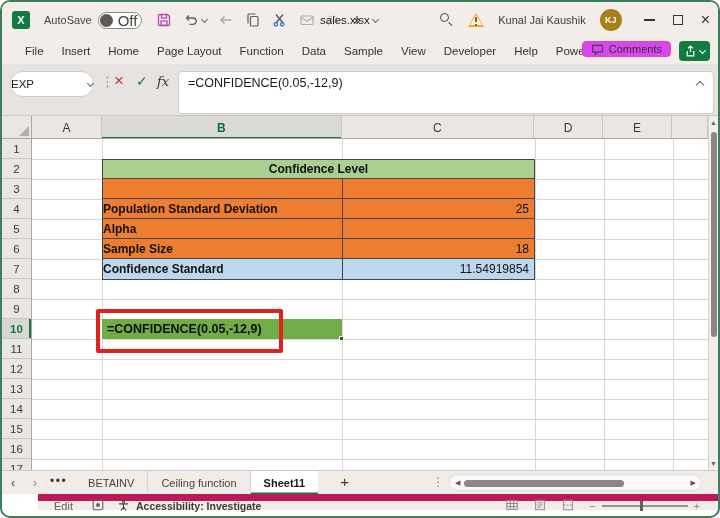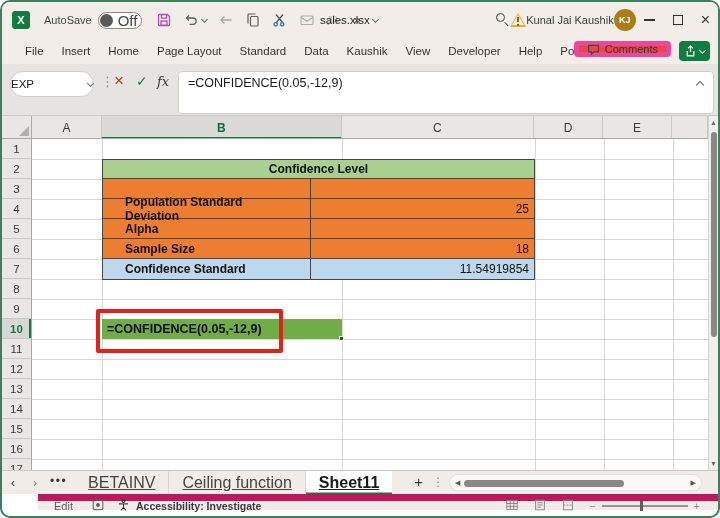--- a/index.html
+++ b/index.html
@@ -13,38 +13,38 @@
   .titlebar { position:absolute; left:0; top:0; width:100%; height:36px; background:#f2ede9; display:flex; align-items:center; padding:0 10px; }
   .xl-icon { width:18px; height:18px; background:#107C41; border-radius:3px; color:#fff; font-size:11px; font-weight:bold; display:flex; align-items:center; justify-content:center; margin-right:14px; }
   .autosave-label { font-size:11px; color:#444; margin-right:6px; }
   .toggle { width:44px; height:17px; border:1px solid #8a8884; border-radius:9px; background:#fff; display:flex; align-items:center; padding:1px; margin-right:14px; cursor:pointer; }
   .toggle .knob { width:13px; height:13px; border-radius:50%; background:#5c5a58; }
   .toggle .state { font-size:15px; color:#444; margin-left:5px; }
   .qat { display:flex; align-items:center; gap:11px; }
   .qat svg { display:block; }
   .chev { display:inline-block; width:5px; height:5px; border-right:1.3px solid #666; border-bottom:1.3px solid #666; transform:rotate(45deg); margin-left:3px; margin-bottom:2px; }
   .doc-title { position:absolute; left:318px; top:0; height:36px; display:flex; align-items:center; font-size:11.5px; color:#252423; }
-  .tb-right { position:absolute; right:8px; top:0; height:36px; display:flex; align-items:center; }
+  .tb-right { position:absolute; right:8px; top:0; height:36px; display:flex; align-items:center; gap:14px; }
   .search-ico { position:relative; width:14px; height:14px; }
   .search-ico .lens { position:absolute; left:0; top:0; width:9px; height:9px; border:1.4px solid #444; border-radius:50%; }
   .search-ico .handle { position:absolute; left:9px; top:9px; width:5px; height:1.4px; background:#444; transform:rotate(45deg); transform-origin:0 0; }
   .warn { position:relative; width:0; height:0; border-left:8px solid transparent; border-right:8px solid transparent; border-bottom:14px solid #f0a73a; }
   .warn:after { content:""; position:absolute; left:-6px; top:2px; border-left:6px solid transparent; border-right:6px solid transparent; border-bottom:10.5px solid #fdf3e2; }
   .warn .bang { position:absolute; left:-1px; top:4px; width:2px; height:5px; background:#9d6200; z-index:2; }
   .warn .dot { position:absolute; left:-1px; top:10.5px; width:2px; height:2px; background:#9d6200; z-index:2; }
   .user-name { font-size:11px; color:#3b3a39; }
   .avatar { width:22px; height:22px; border-radius:50%; background:#a97e17; color:#fff; font-size:9px; font-weight:bold; display:flex; align-items:center; justify-content:center; }
   .winctl { display:flex; align-items:center; gap:18px; margin-left:8px; }
   .ctl-min { width:11px; height:1.5px; background:#333; }
   .ctl-max { width:10px; height:10px; border:1.4px solid #333; }
   .ctl-close { font-size:16px; color:#333; line-height:1; }
   
   .ribbonbar { position:absolute; left:0; top:36px; width:100%; height:26px; background:#f2ede9; display:flex; align-items:center; padding-left:14px; }
   .rtab { font-size:11.5px; color:#333; padding:0 9px; height:26px; display:flex; align-items:center; cursor:pointer; white-space:nowrap; }
-  .comments-btn { position:absolute; right:47px; top:3px; height:16px; background:#ef4444; border:5px solid #ec4899; border-radius:4px; display:flex; align-items:center; gap:5px; padding:0 8px; font-size:11px; color:#333; cursor:pointer; }
+  .comments-btn { position:absolute; right:47px; top:3px; height:16px; background:#d946ef; border:1px solid #ec4899; border-radius:4px; display:flex; align-items:center; gap:5px; padding:0 8px; font-size:11px; color:#333; cursor:pointer; }
   .share-btn { position:absolute; right:8px; top:3px; width:31px; height:20px; background:#107C41; border-radius:4px; display:flex; align-items:center; justify-content:center; gap:3px; cursor:pointer; }
   .share-btn .chev { border-color:#fff; margin:0 0 2px 0; }
   
   .fstrip { position:absolute; left:0; top:62px; width:100%; height:52px; background:#e7e3e0; border-bottom:1px solid #cbc9c7; }
   .namebox { position:absolute; left:8px; top:7px; width:84px; height:26px; background:#fff; border:1px solid #d0cecc; border-radius:13px; display:flex; align-items:center; padding:0 0; font-size:11.5px; color:#222; }
   .namebox .chev { margin-left:auto; }
   .fdots { position:absolute; left:99px; top:10px; font-size:13px; color:#8a8886; }
   .fcancel { position:absolute; left:112px; top:7px; font-size:17px; color:#c0392b; cursor:pointer; }
   .fenter { position:absolute; left:134px; top:9px; font-size:14px; color:#107C41; cursor:pointer; }
   .ffx { position:absolute; left:155px; top:10px; font-family:"DejaVu Serif", serif; font-style:italic; font-size:13px; color:#3b3a39; cursor:pointer; }
@@ -60,38 +60,38 @@
   .rowhead { width:100%; height:20px; border-bottom:1px solid #c9c7c5; display:flex; align-items:center; justify-content:center; font-size:11.5px; color:#3b3a39; cursor:pointer; }
   .rowhead.sel { background:#d9d7d4; color:#107C41; font-weight:bold; box-shadow:inset -2px 0 0 #107C41; }
   .cells { position:absolute; left:30px; top:137px; width:676px; height:331px; background:#fff; overflow:hidden; }
   .vline { position:absolute; top:0; width:1px; height:100%; background:#d8d7d5; }
   .hline { position:absolute; left:0; width:100%; height:1px; background:#d8d7d5; }
   
   .xtable { position:absolute; left:70px; top:20px; width:433px; border:1px solid #454545; }
   .xtitle { height:19px; background:#A9D08E; border-bottom:1px solid #454545; display:flex; align-items:center; justify-content:center; font-size:12px; font-weight:bold; color:#111; }
   .xrow { height:20px; display:flex; border-bottom:1px solid #454545; }
   .xrow:last-child { border-bottom:none; }
-  .xrow .lbl { width:208px; border-right:1px solid #454545; padding:0 22px; display:flex; align-items:center; font-size:12px; font-weight:bold; color:#111; }
+  .xrow .lbl { width:240px; border-right:1px solid #454545; padding:0 0; display:flex; align-items:center; font-size:12px; font-weight:bold; color:#111; }
   .xrow .val { flex:1; padding:0 5px; display:flex; align-items:center; justify-content:flex-end; font-size:12px; color:#111; }
   .xrow.orange { background:#ED7D31; }
   .xrow.blue { background:#BDD7EE; }
   
   .b10 { position:absolute; left:70px; top:180px; width:240px; height:20px; background:#70AD47; display:flex; align-items:center; padding-left:5px; font-size:12.5px; font-weight:600; color:#0d0d0d; }
   .b10 .fill-handle { position:absolute; right:-2px; bottom:-2px; width:5px; height:5px; background:#2f5d1d; border:1px solid #fff; }
   .redbox { position:absolute; left:64px; top:170px; width:187px; height:44px; border:4px solid #df231a; border-radius:2px; pointer-events:none; }
   
   .vscroll { position:absolute; left:706px; top:114px; width:10px; height:354px; background:#f1efed; border-left:1px solid #d5d3d1; }
   .vscroll .arr { position:absolute; left:0; width:100%; text-align:center; font-size:7px; color:#666; }
   .vthumb { position:absolute; left:1.5px; top:16px; width:6px; height:205px; background:#8a8886; border-radius:3px; }
   
   .sheetbar { position:absolute; left:0; top:468px; width:100%; height:24px; background:#f1ece8; border-top:1px solid #cbc9c7; display:flex; align-items:center; }
   .snav { font-size:12px; color:#3b3a39; padding:0 9px; cursor:pointer; }
   .snav.dim { color:#8a8886; }
   .sdots { font-size:12px; color:#3b3a39; letter-spacing:1.5px; padding:0 8px 4px 4px; cursor:pointer; }
-  .stab { height:24px; display:flex; align-items:center; padding:0 13px; font-size:16px; color:#444; cursor:pointer; border-right:1px solid #d8d6d4;text-decoration:underline; }
+  .stab { height:24px; display:flex; align-items:center; padding:0 13px; font-size:11px; color:#444; cursor:pointer; border-right:1px solid #d8d6d4; }
   .stab.active { background:#fff; color:#1a1a1a; font-weight:bold; box-shadow:inset 0 -2.5px 0 #1E7145; border-right:none; }
   .saddtab { font-size:15px; color:#3b3a39; padding:0 14px 2px 22px; cursor:pointer; }
   .sgrip { position:absolute; left:430px; top:4px; font-size:12px; color:#8a8886; }
   .hscroll { position:absolute; left:447px; top:3px; width:253px; height:17px; background:#faf9f8; border:1px solid #e0dedc; border-radius:9px; display:flex; align-items:center; }
   .hscroll .arr { font-size:7px; color:#555; padding:0 5px; }
   .hthumb { position:absolute; left:14px; top:4.5px; width:160px; height:7px; background:#8a8886; border-radius:4px; }
   .hscroll .arr.right { position:absolute; right:0; }
   
   .statusbar { position:absolute; left:0; top:492px; width:100%; height:16px; background:#f1ece8; border-top:7px solid #be185d; display:flex; align-items:center; font-size:11px; color:#605e5c;margin-left:36px; }
   .sb-mode { padding:0 18px 0 16px; }
@@ -184,23 +184,23 @@
       </span>
     </div>
   </div>
 
   <div class="ribbonbar">
     <div id="ribbon-tabs" style="display:flex;">
         <div class="rtab">File</div>
         <div class="rtab">Insert</div>
         <div class="rtab">Home</div>
         <div class="rtab">Page Layout</div>
-        <div class="rtab">Standard</div>
+        <div class="rtab">Function</div>
         <div class="rtab">Data</div>
-        <div class="rtab">Kaushik</div>
+        <div class="rtab">Sample</div>
         <div class="rtab">View</div>
         <div class="rtab">Developer</div>
         <div class="rtab">Help</div>
         <div class="rtab">Power Pivot</div>
       </div>
     <div class="comments-btn">
       <svg width="13" height="13" viewBox="0 0 16 16" fill="none" stroke="#444" stroke-width="1.4">
         <path d="M2 3h12v8H8.5L5.5 13.8V11H2z"></path>
       </svg>
       <span>Comments</span>

